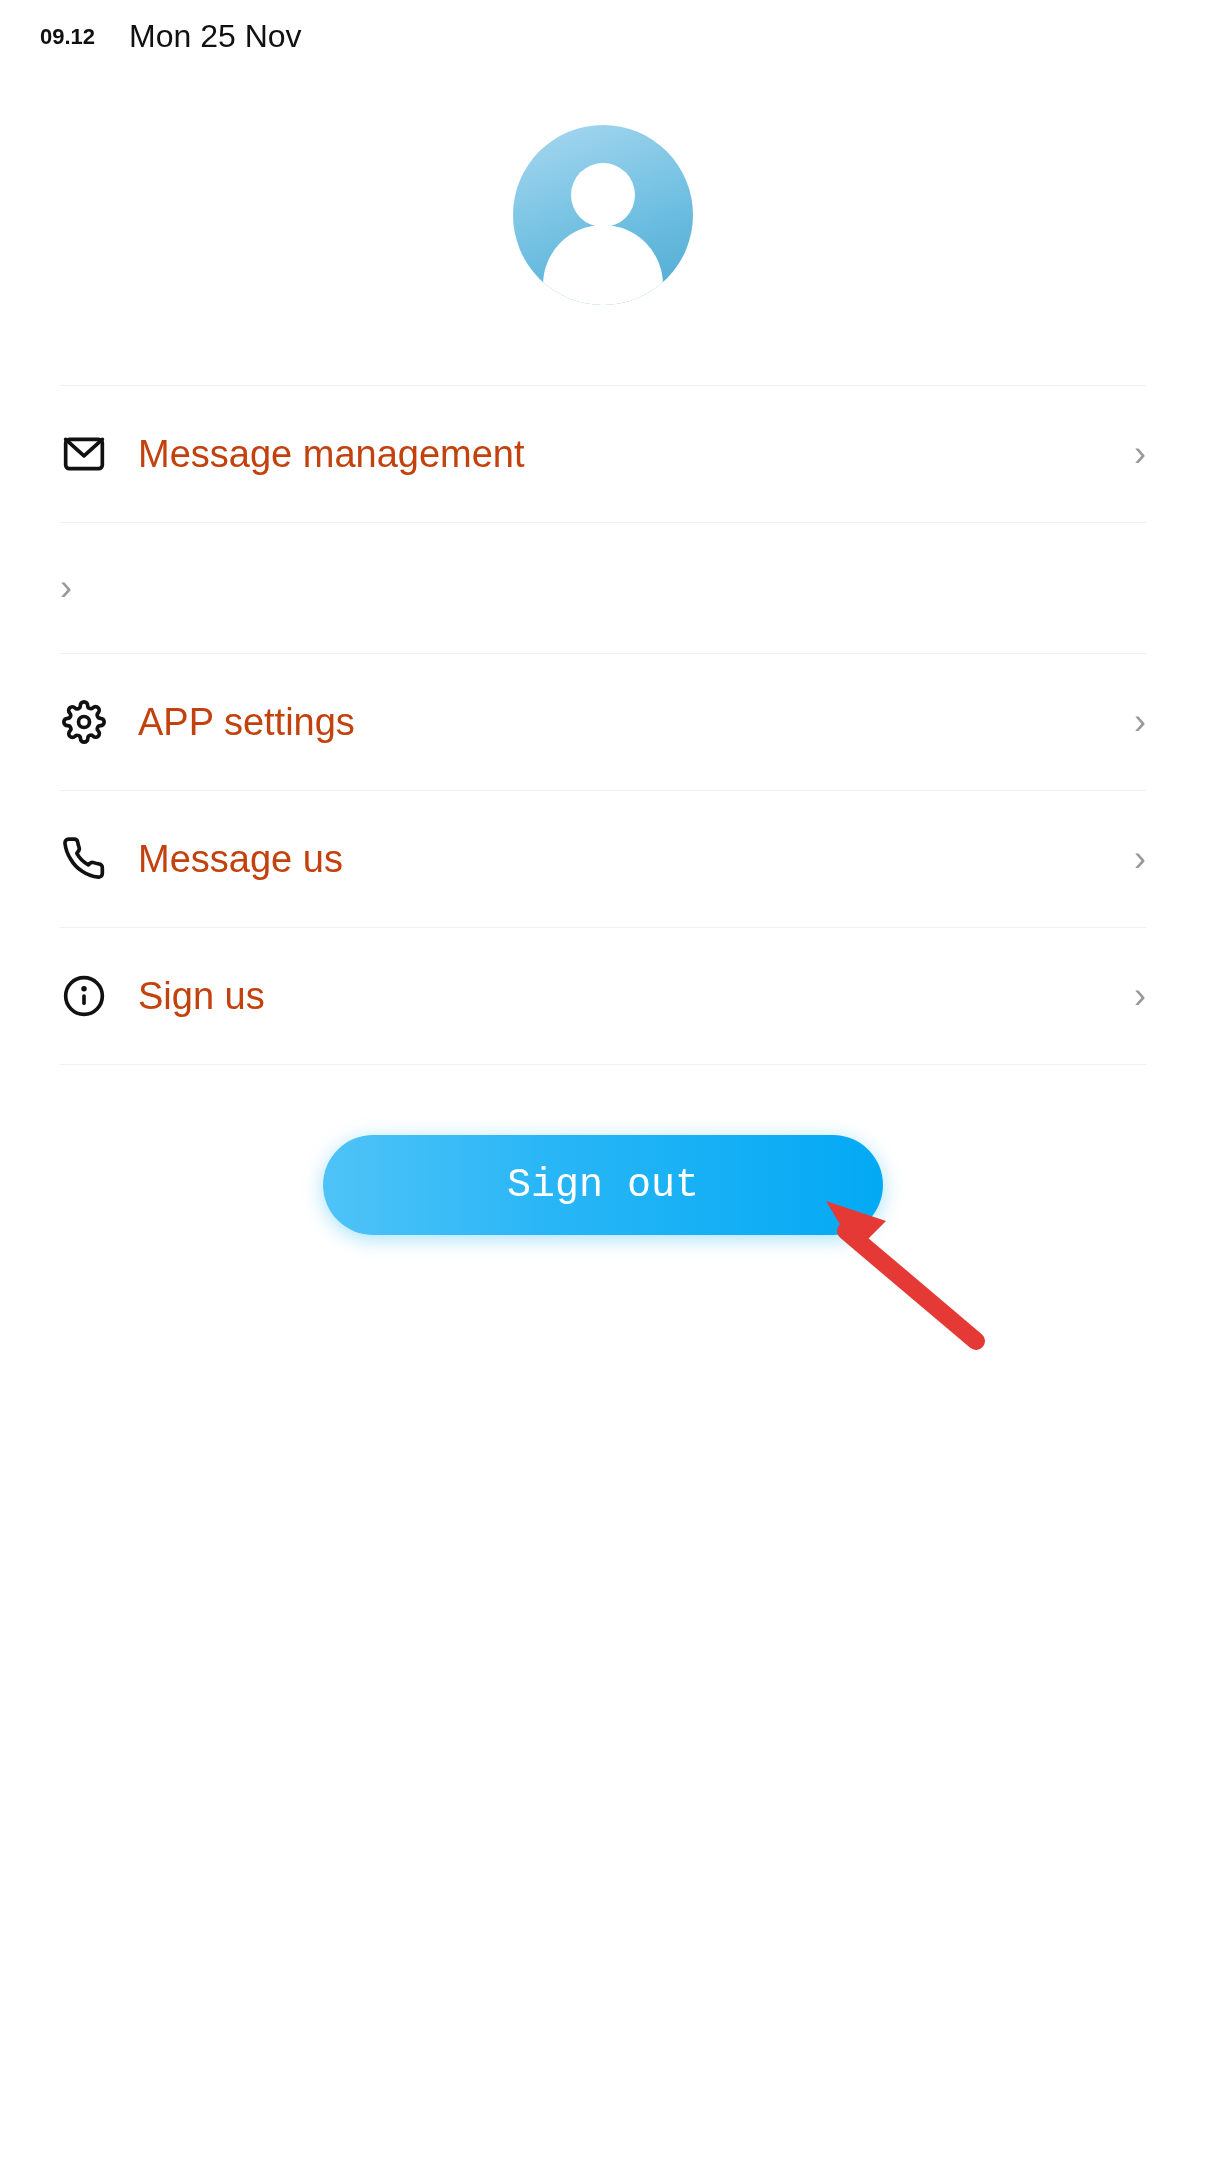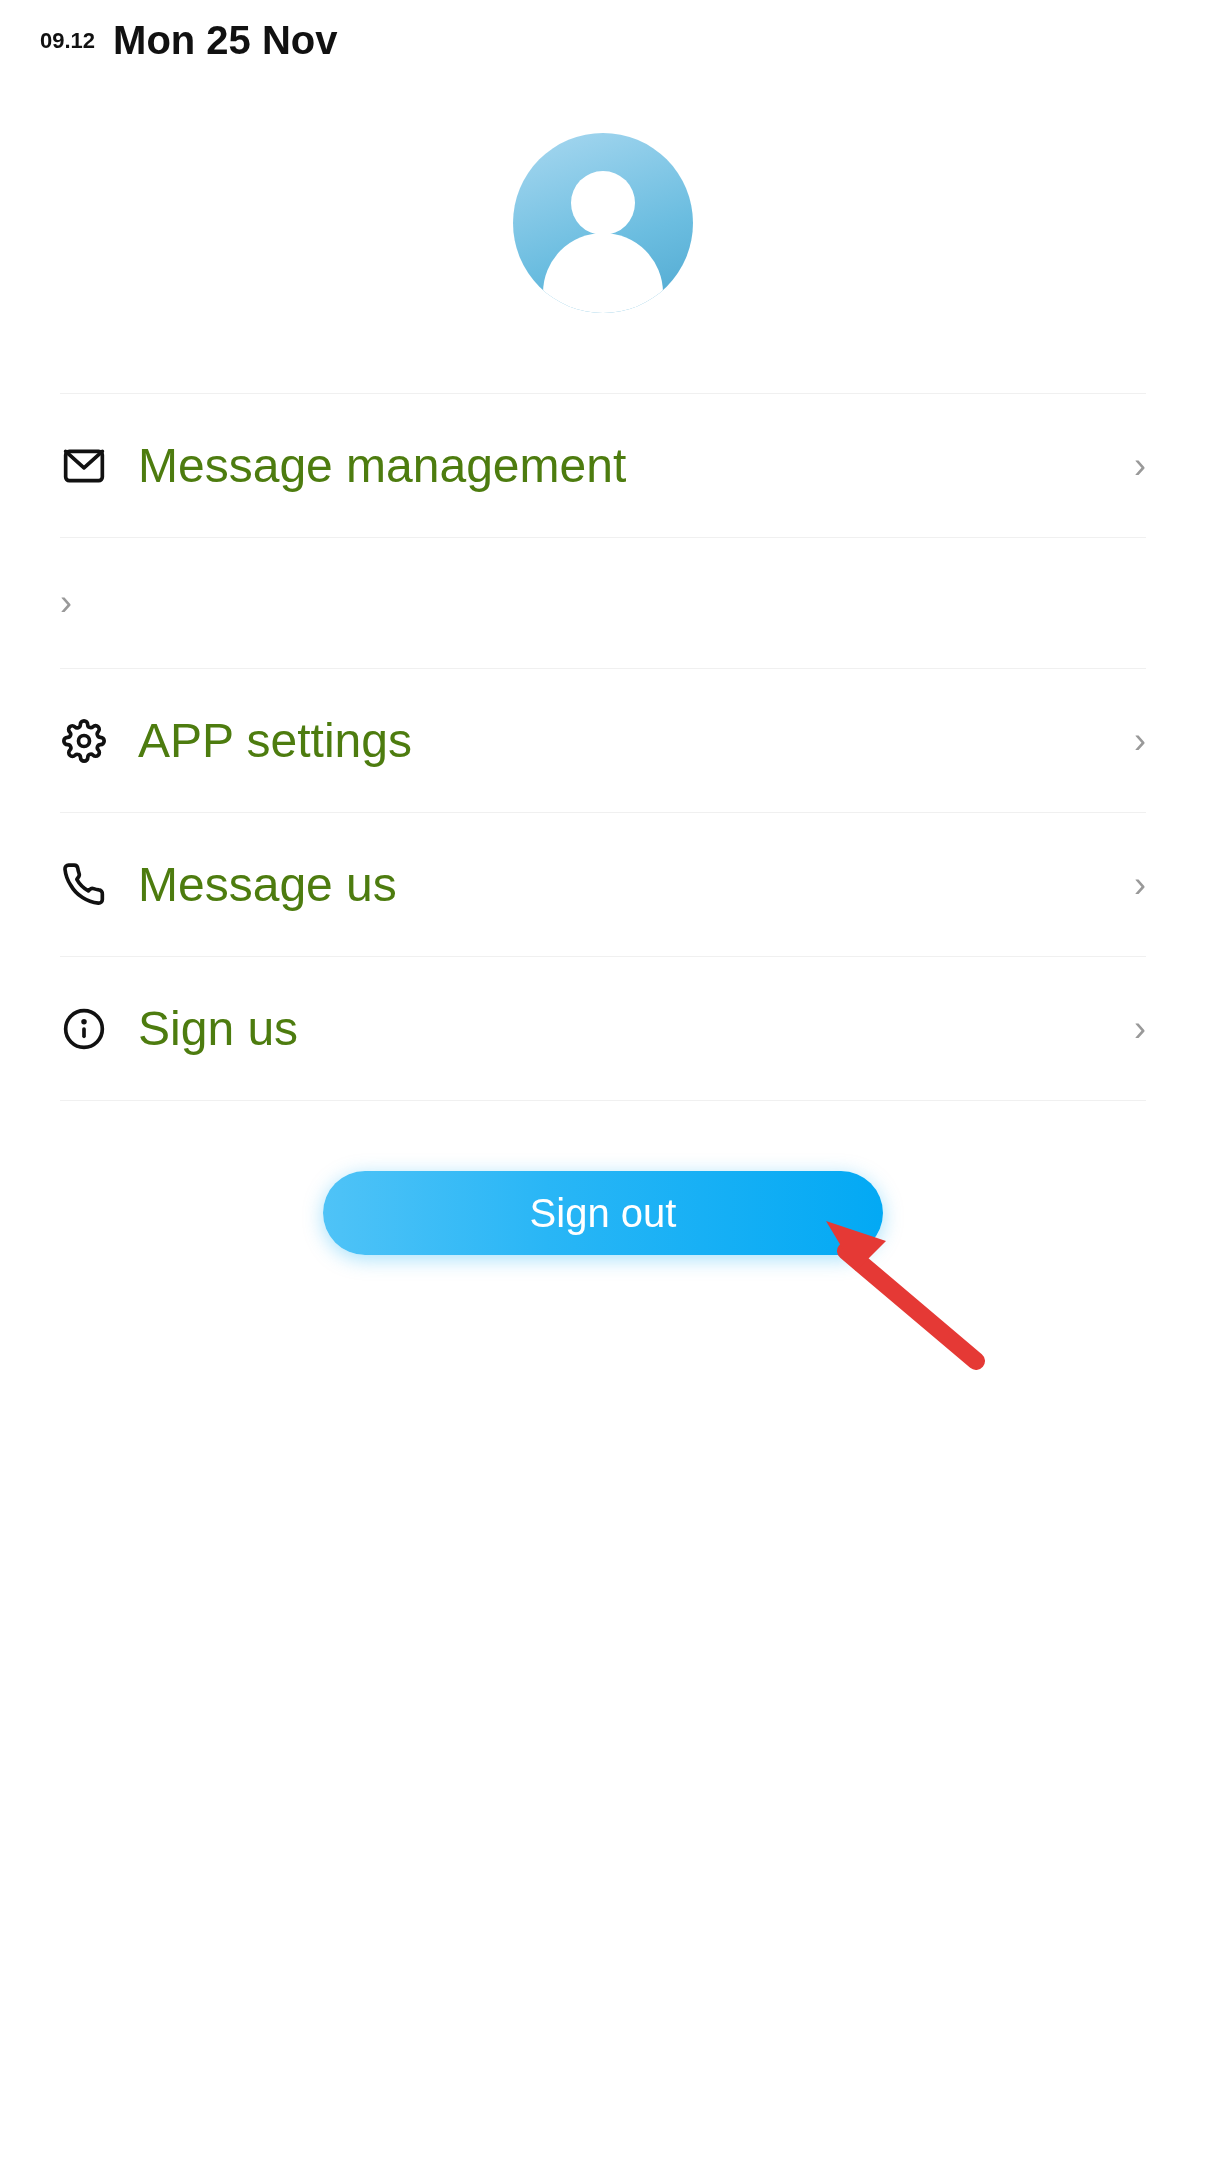--- a/index.html
+++ b/index.html
@@ -24,24 +24,24 @@
       padding: 18px 40px 10px;
     }
 
     .status-time {
       font-size: 22px;
       font-weight: 600;
       color: #111;
     }
 
     .status-date {
-      font-size: 40px;
-      font-weight: 700;
+      font-size: 32px;
+      font-weight: 400;
       color: #111;
-      margin-left: 18px;
+      margin-left: 34px;
     }
 
     .avatar-section {
       display: flex;
       justify-content: center;
       align-items: center;
       padding: 60px 0 80px;
     }
 
     .avatar-circle {
@@ -116,49 +116,50 @@
       width: 44px;
       height: 44px;
       stroke: #111;
       fill: none;
       stroke-width: 2;
       stroke-linecap: round;
       stroke-linejoin: round;
     }
 
     .menu-label {
-      font-size: 48px;
+      font-size: 38px;
       font-weight: 500;
-      color: #4d7c0f;
+      color: #c2410c;
     }
 
     .chevron-icon {
       color: #999;
       font-size: 36px;
       font-weight: 300;
     }
 
     .sign-out-section {
       display: flex;
       justify-content: center;
       padding: 70px 60px 40px;
       position: relative;
     }
 
     .sign-out-btn {
       width: 560px;
-      height: 84px;
+      height: 100px;
       border-radius: 50px;
       background: linear-gradient(90deg, #4fc3f7 0%, #29b6f6 40%, #03a9f4 100%);
       border: none;
       cursor: pointer;
       display: flex;
       align-items: center;
       justify-content: center;
       box-shadow: 0 4px 20px rgba(3, 169, 244, 0.35);
+      font-family: Liberation Mono, monospace;
     }
 
     .sign-out-label {
       font-size: 40px;
       font-weight: 400;
       color: #ffffff;
     }
 
     .arrow-indicator {
       position: absolute;

